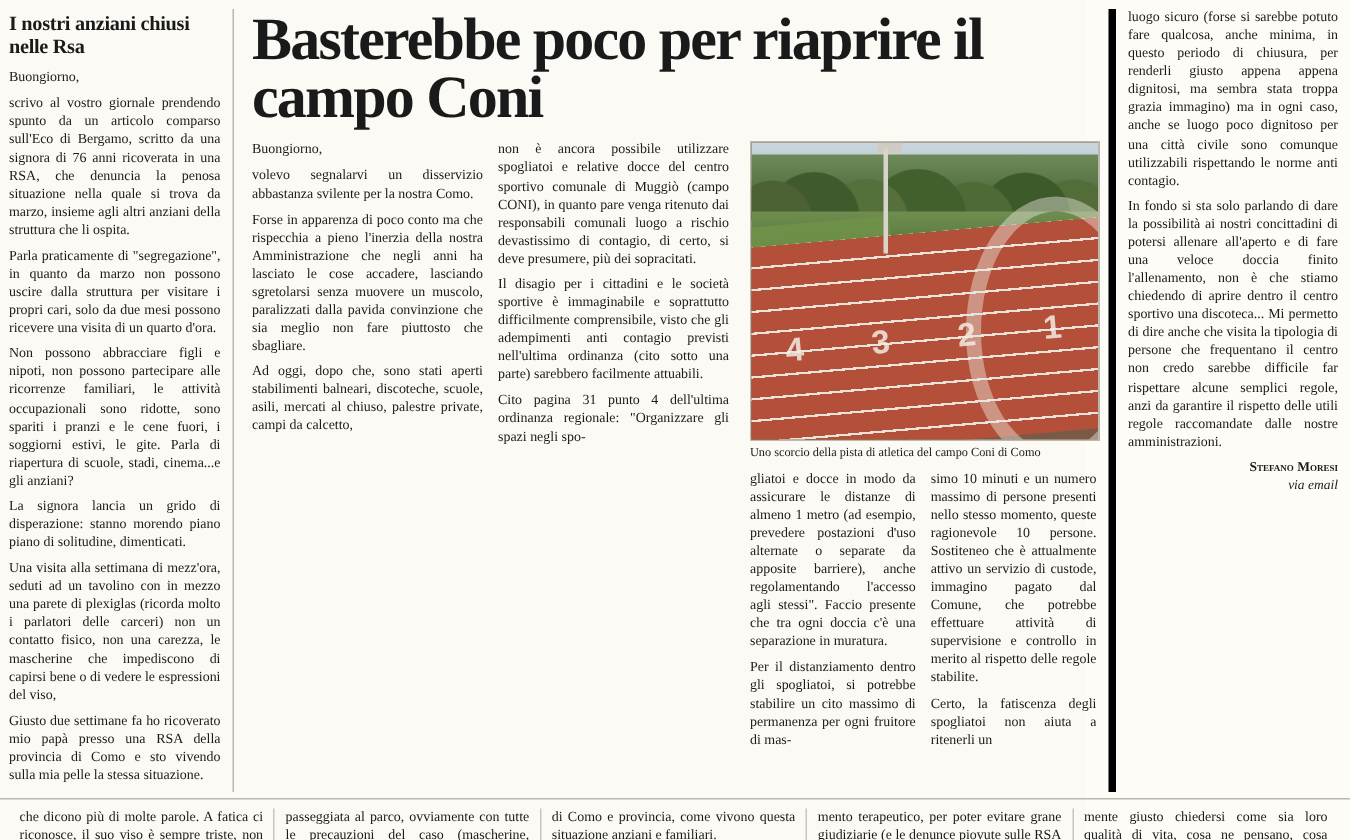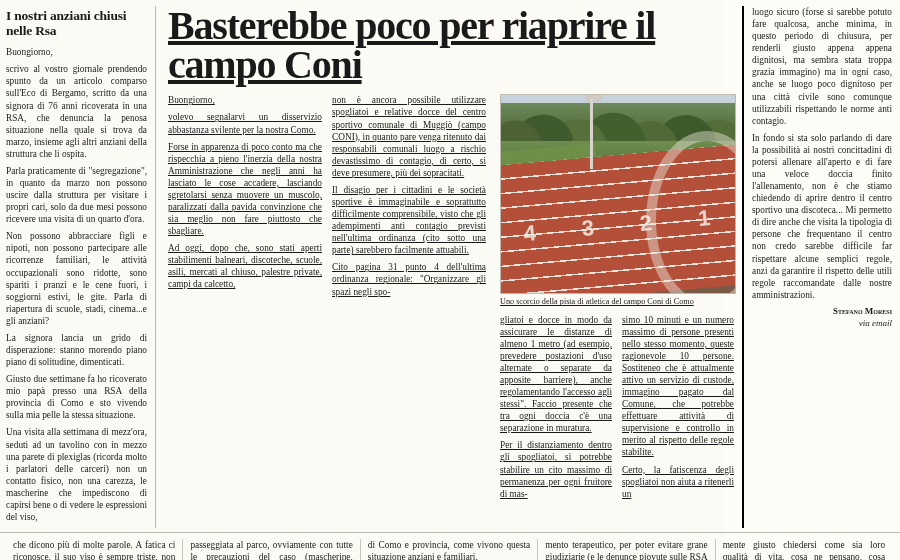--- a/index.html
+++ b/index.html
@@ -55,22 +55,21 @@
   }
   .left-body p {
     margin: 0 0 5px 0;
   }
 
   
   .col-mid {
     flex: 1 1 auto;
     padding: 0 8px 0 12px;
     box-sizing: border-box;
-    border-right: 2px solid #000000;
-    text-decoration: underline;
+    border-right: 5px solid #000000;
   }
   .big-title {
     font-family: "Liberation Serif", serif;
     font-weight: bold;
     font-size: 40px;
     line-height: 0.98;
     letter-spacing: -1.2px;
     margin: 0 0 10px 0;
   }
   .mid-flex {
@@ -251,22 +250,22 @@
   <div class="top">
 
     <div class="col-left">
       <div class="left-headline">I nostri anziani chiusi nelle Rsa</div>
       <div class="left-body">
         <p>Buongiorno,</p>
         <p>scrivo al vostro giornale prendendo spunto da un articolo comparso sull'Eco di Bergamo, scritto da una signora di 76 anni ricoverata in una RSA, che denuncia la penosa situazione nella quale si trova da marzo, insieme agli altri anziani della struttura che li ospita.</p>
         <p>Parla praticamente di "segregazione", in quanto da marzo non possono uscire dalla struttura per visitare i propri cari, solo da due mesi possono ricevere una visita di un quarto d'ora.</p>
         <p>Non possono abbracciare figli e nipoti, non possono partecipare alle ricorrenze familiari, le attività occupazionali sono ridotte, sono spariti i pranzi e le cene fuori, i soggiorni estivi, le gite. Parla di riapertura di scuole, stadi, cinema...e gli anziani?</p>
         <p>La signora lancia un grido di disperazione: stanno morendo piano piano di solitudine, dimenticati.</p>
+        <p>Una visita alla settimana di mezz'ora, seduti ad un tavolino con in mezzo una parete di plexiglas (ricorda molto i parlatori delle carceri) non un contatto fisico, non una carezza, le mascherine che impediscono di capirsi bene o di vedere le espressioni del viso,</p>
         <p>Giusto due settimane fa ho ricoverato mio papà presso una RSA della provincia di Como e sto vivendo sulla mia pelle la stessa situazione.</p>
-        <p>Una visita alla settimana di mezz'ora, seduti ad un tavolino con in mezzo una parete di plexiglas (ricorda molto i parlatori delle carceri) non un contatto fisico, non una carezza, le mascherine che impediscono di capirsi bene o di vedere le espressioni del viso,</p>
         <p></p>
       </div>
     </div>
 
     <div class="col-mid">
       <h1 class="big-title">Basterebbe poco per riaprire il campo Coni</h1>
 
       <div class="mid-flex">
         <div class="mid-textcols">
           <div class="mid-col">

